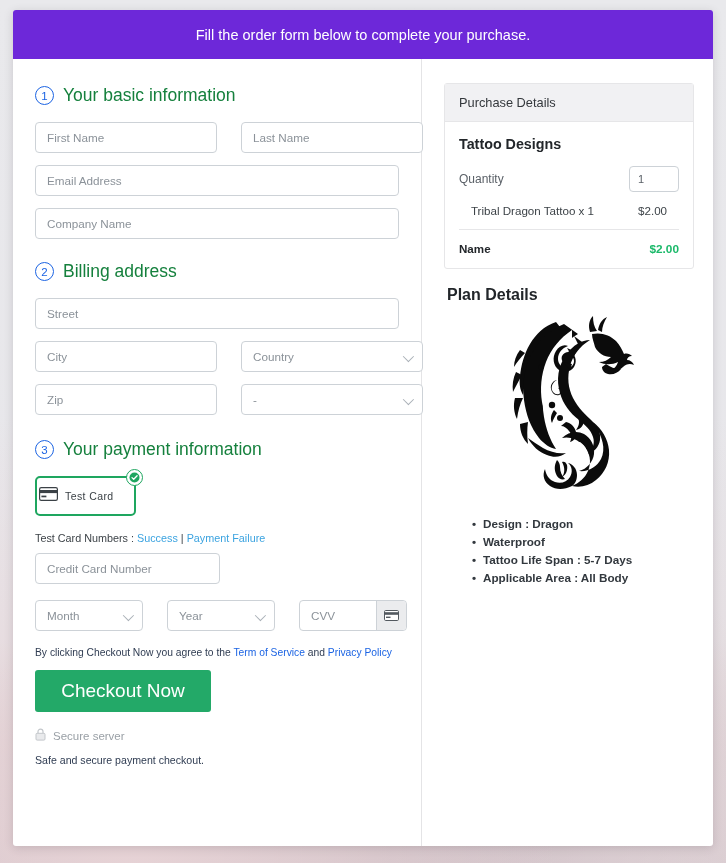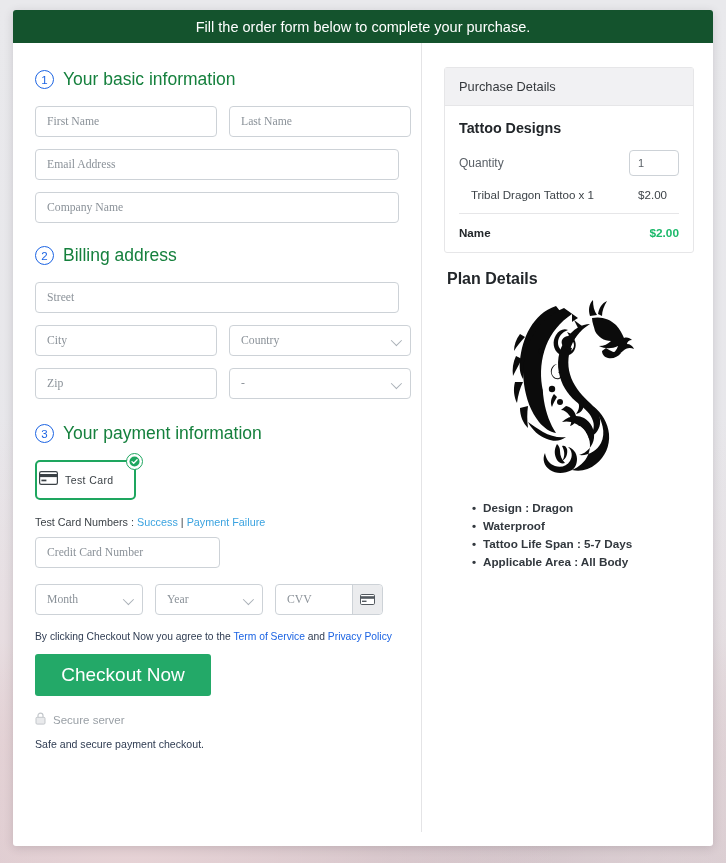--- a/index.html
+++ b/index.html
@@ -25,22 +25,22 @@
   #card {
     position: absolute;
     left: 13px; top: 10px;
     width: 700px; height: 836px;
     background: #ffffff;
     border-radius: 3px;
     box-shadow: 0 2px 10px rgba(60,50,60,.18);
     overflow: hidden;
   }
   #banner {
-    height: 33px;
-    background: #14532d;
+    height: 49px;
+    background: #6d28d9;
     color: #ffffff;
     display: flex;
     align-items: center;
     justify-content: center;
     font-size: 14.5px;
   }
   #columns { display: flex; height: 789px; }
   #left {
     width: 409px;
     padding: 26px 22px 0 22px;
@@ -52,21 +52,21 @@
   .step { display: flex; align-items: center; gap: 9px; margin-bottom: 16px; }
   .step-num {
     width: 19px; height: 19px; border-radius: 50%;
     border: 1.4px solid #1c64e3; color: #1c64e3;
     font-size: 11.5px; display: flex; align-items: center; justify-content: center;
     flex: none;
   }
   .step-title { font-size: 17.5px; color: #15803d; }
 
   
-  .row { display: flex; gap: 12px; margin-bottom: 12px; font-family: Liberation Serif, serif; }
+  .row { display: flex; gap: 24px; margin-bottom: 12px; }
   .fld {
     height: 31px;
     border: 1px solid #cdd2d7;
     border-radius: 4px;
     background: #fff;
     display: flex; align-items: center;
     padding: 0 11px;
     font-size: 11.7px;
     color: #8b9299;
     position: relative;

